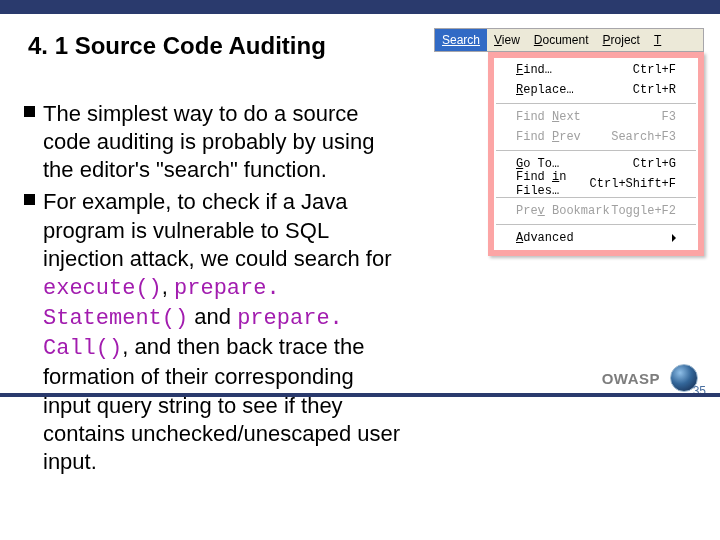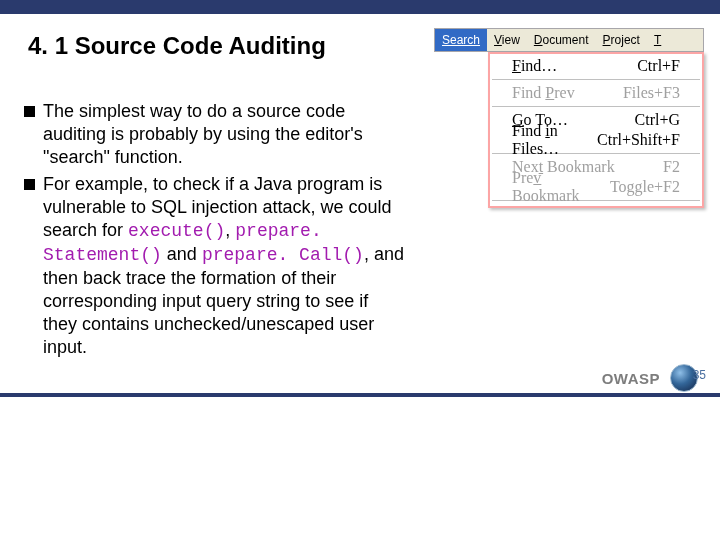--- a/index.html
+++ b/index.html
@@ -3,39 +3,39 @@
 <meta charset="utf-8">
 <style>
   * { margin: 0; padding: 0; box-sizing: border-box; }
   html, body { width: 720px; height: 540px; font-family: Verdana, Arial, sans-serif; background: #fff; overflow: hidden; }
   .slide { position: relative; width: 720px; height: 400px; }
   .topbar { width: 100%; height: 14px; background: #2a3a6d; }
   .title { font-family: Verdana, Arial, sans-serif; font-weight: bold; font-size: 24px; color: #000; margin: 18px 0 0 28px; }
   .body-area { position: absolute; top: 100px; left: 24px; width: 380px; }
   .bullet { display: flex; align-items: flex-start; margin-bottom: 4px; }
   .sq { width: 11px; height: 11px; background: #000; flex: 0 0 11px; margin-top: 6px; margin-right: 8px; }
-  .btxt { font-size: 18px; line-height: 1.28; color: #000; }
+  .btxt { font-size: 22px; line-height: 1.28; color: #000; }
   .hl { color: #a21caf; font-family: Liberation Mono, monospace; }
   
   .menubar { position: absolute; top: 28px; right: 16px; width: 270px; height: 24px; background: #ece9d8; border: 1px solid #a7a6aa; display: flex; align-items: center; font-family: Tahoma, Arial, sans-serif; font-size: 12px; }
   .menubar .mitem { padding: 0 7px; line-height: 22px; cursor: default; }
   .menubar .mitem.sel { background: #316ac5; color: #fff; }
   .menubar .mitem.sel u { text-decoration: underline; }
   .menubar .mitem u { text-decoration: underline; }
-  .dropdown { position: absolute; top: 52px; right: 16px; width: 216px; background: #fff; border: 2px solid #fca5a5; box-shadow: 2px 2px 3px rgba(0,0,0,.25); font-family: Liberation Serif, serif; font-size: 16px; padding: 2px 0; }
+  .dropdown { position: absolute; top: 52px; right: 16px; width: 216px; background: #fff; border: 6px solid #fca5a5; box-shadow: 2px 2px 3px rgba(0,0,0,.25); font-family: Liberation Mono, monospace; font-size: 12px; padding: 2px 0; }
   .dd-row { display: flex; justify-content: space-between; align-items: center; height: 20px; padding: 0 22px 0 22px; color: #000; }
   .dd-row.disabled { color: #a0a0a0; }
   .dd-row .lbl u { text-decoration: underline; }
   .dd-sep { height: 1px; background: #c0c0c0; margin: 3px 2px; }
   .dd-row .arrow { width: 0; height: 0; border-left: 4px solid #000; border-top: 4px solid transparent; border-bottom: 4px solid transparent; }
   .footer { position: absolute; bottom: 4px; left: 0; width: 100%; height: 36px; display: flex; align-items: center; justify-content: flex-end; }
   .footer-line { position: absolute; bottom: 3px; left: 0; width: 100%; height: 4px; background: #2a3a6d; }
   .owasp { font-weight: bold; color: #7d7d7d; font-size: 15px; margin-right: 10px; letter-spacing: .5px; }
   .logo { width: 28px; height: 28px; border-radius: 50%; background: radial-gradient(circle at 35% 30%, #8fbfe8 0%, #369 45%, #124 100%); border: 1px solid #9cb8d0; margin-right: 22px; }
-  .pagenum { position: absolute; right: 14px; bottom: 18px; font-size: 12px; color: #4a6fa0; }
+  .pagenum { position: absolute; right: 14px; bottom: 2px; font-size: 12px; color: #4a6fa0; }
 </style>
 </head>
 <body>
 
 <div class="slide">
   <div class="topbar"></div>
 
   <h1 class="title">4. 1 Source Code Auditing</h1>
 
   <div class="menubar">
@@ -44,44 +44,52 @@
     <div class="mitem"><span><u>D</u>ocument</span></div>
     <div class="mitem"><span><u>P</u>roject</span></div>
     <div class="mitem"><span><u>T</u></span></div>
   </div>
 
   <div class="dropdown">
     <div class="dd-row">
       <span class="lbl"><u>F</u><span>ind…</span></span>
       <span class="sc">Ctrl+F</span>
     </div>
+    <div class="dd-row">
+      <span class="lbl"><u>R</u><span>eplace…</span></span>
+      <span class="sc">Ctrl+R</span>
+    </div>
     <div class="dd-sep"></div>
     <div class="dd-row disabled">
+      <span class="lbl"><span>Find </span><u>N</u><span>ext</span></span>
+      <span class="sc">F3</span>
+    </div>
+    <div class="dd-row disabled">
       <span class="lbl"><span>Find </span><u>P</u><span>rev</span></span>
-      <span class="sc">Files+F3</span>
+      <span class="sc">Search+F3</span>
     </div>
     <div class="dd-sep"></div>
     <div class="dd-row">
       <span class="lbl"><u>G</u><span>o To…</span></span>
       <span class="sc">Ctrl+G</span>
     </div>
     <div class="dd-row">
       <span class="lbl"><span>Find </span><u>i</u><span>n Files…</span></span>
       <span class="sc">Ctrl+Shift+F</span>
     </div>
     <div class="dd-sep"></div>
     <div class="dd-row disabled">
-      <span class="lbl"><span>Nex</span><u>t</u><span> Bookmark</span></span>
-      <span class="sc">F2</span>
-    </div>
-    <div class="dd-row disabled">
       <span class="lbl"><span>Pre</span><u>v</u><span> Bookmark</span></span>
       <span class="sc">Toggle+F2</span>
     </div>
     <div class="dd-sep"></div>
+    <div class="dd-row">
+      <span class="lbl"><u>A</u><span>dvanced</span></span>
+      <span class="arrow"></span>
+    </div>
   </div>
 
   <div class="body-area">
     <div class="bullet">
       <div class="sq"></div>
       <div class="btxt">The simplest way to do a source code auditing is probably by using the editor's "search" function.</div>
     </div>
     <div class="bullet">
       <div class="sq"></div>
       <div class="btxt">

